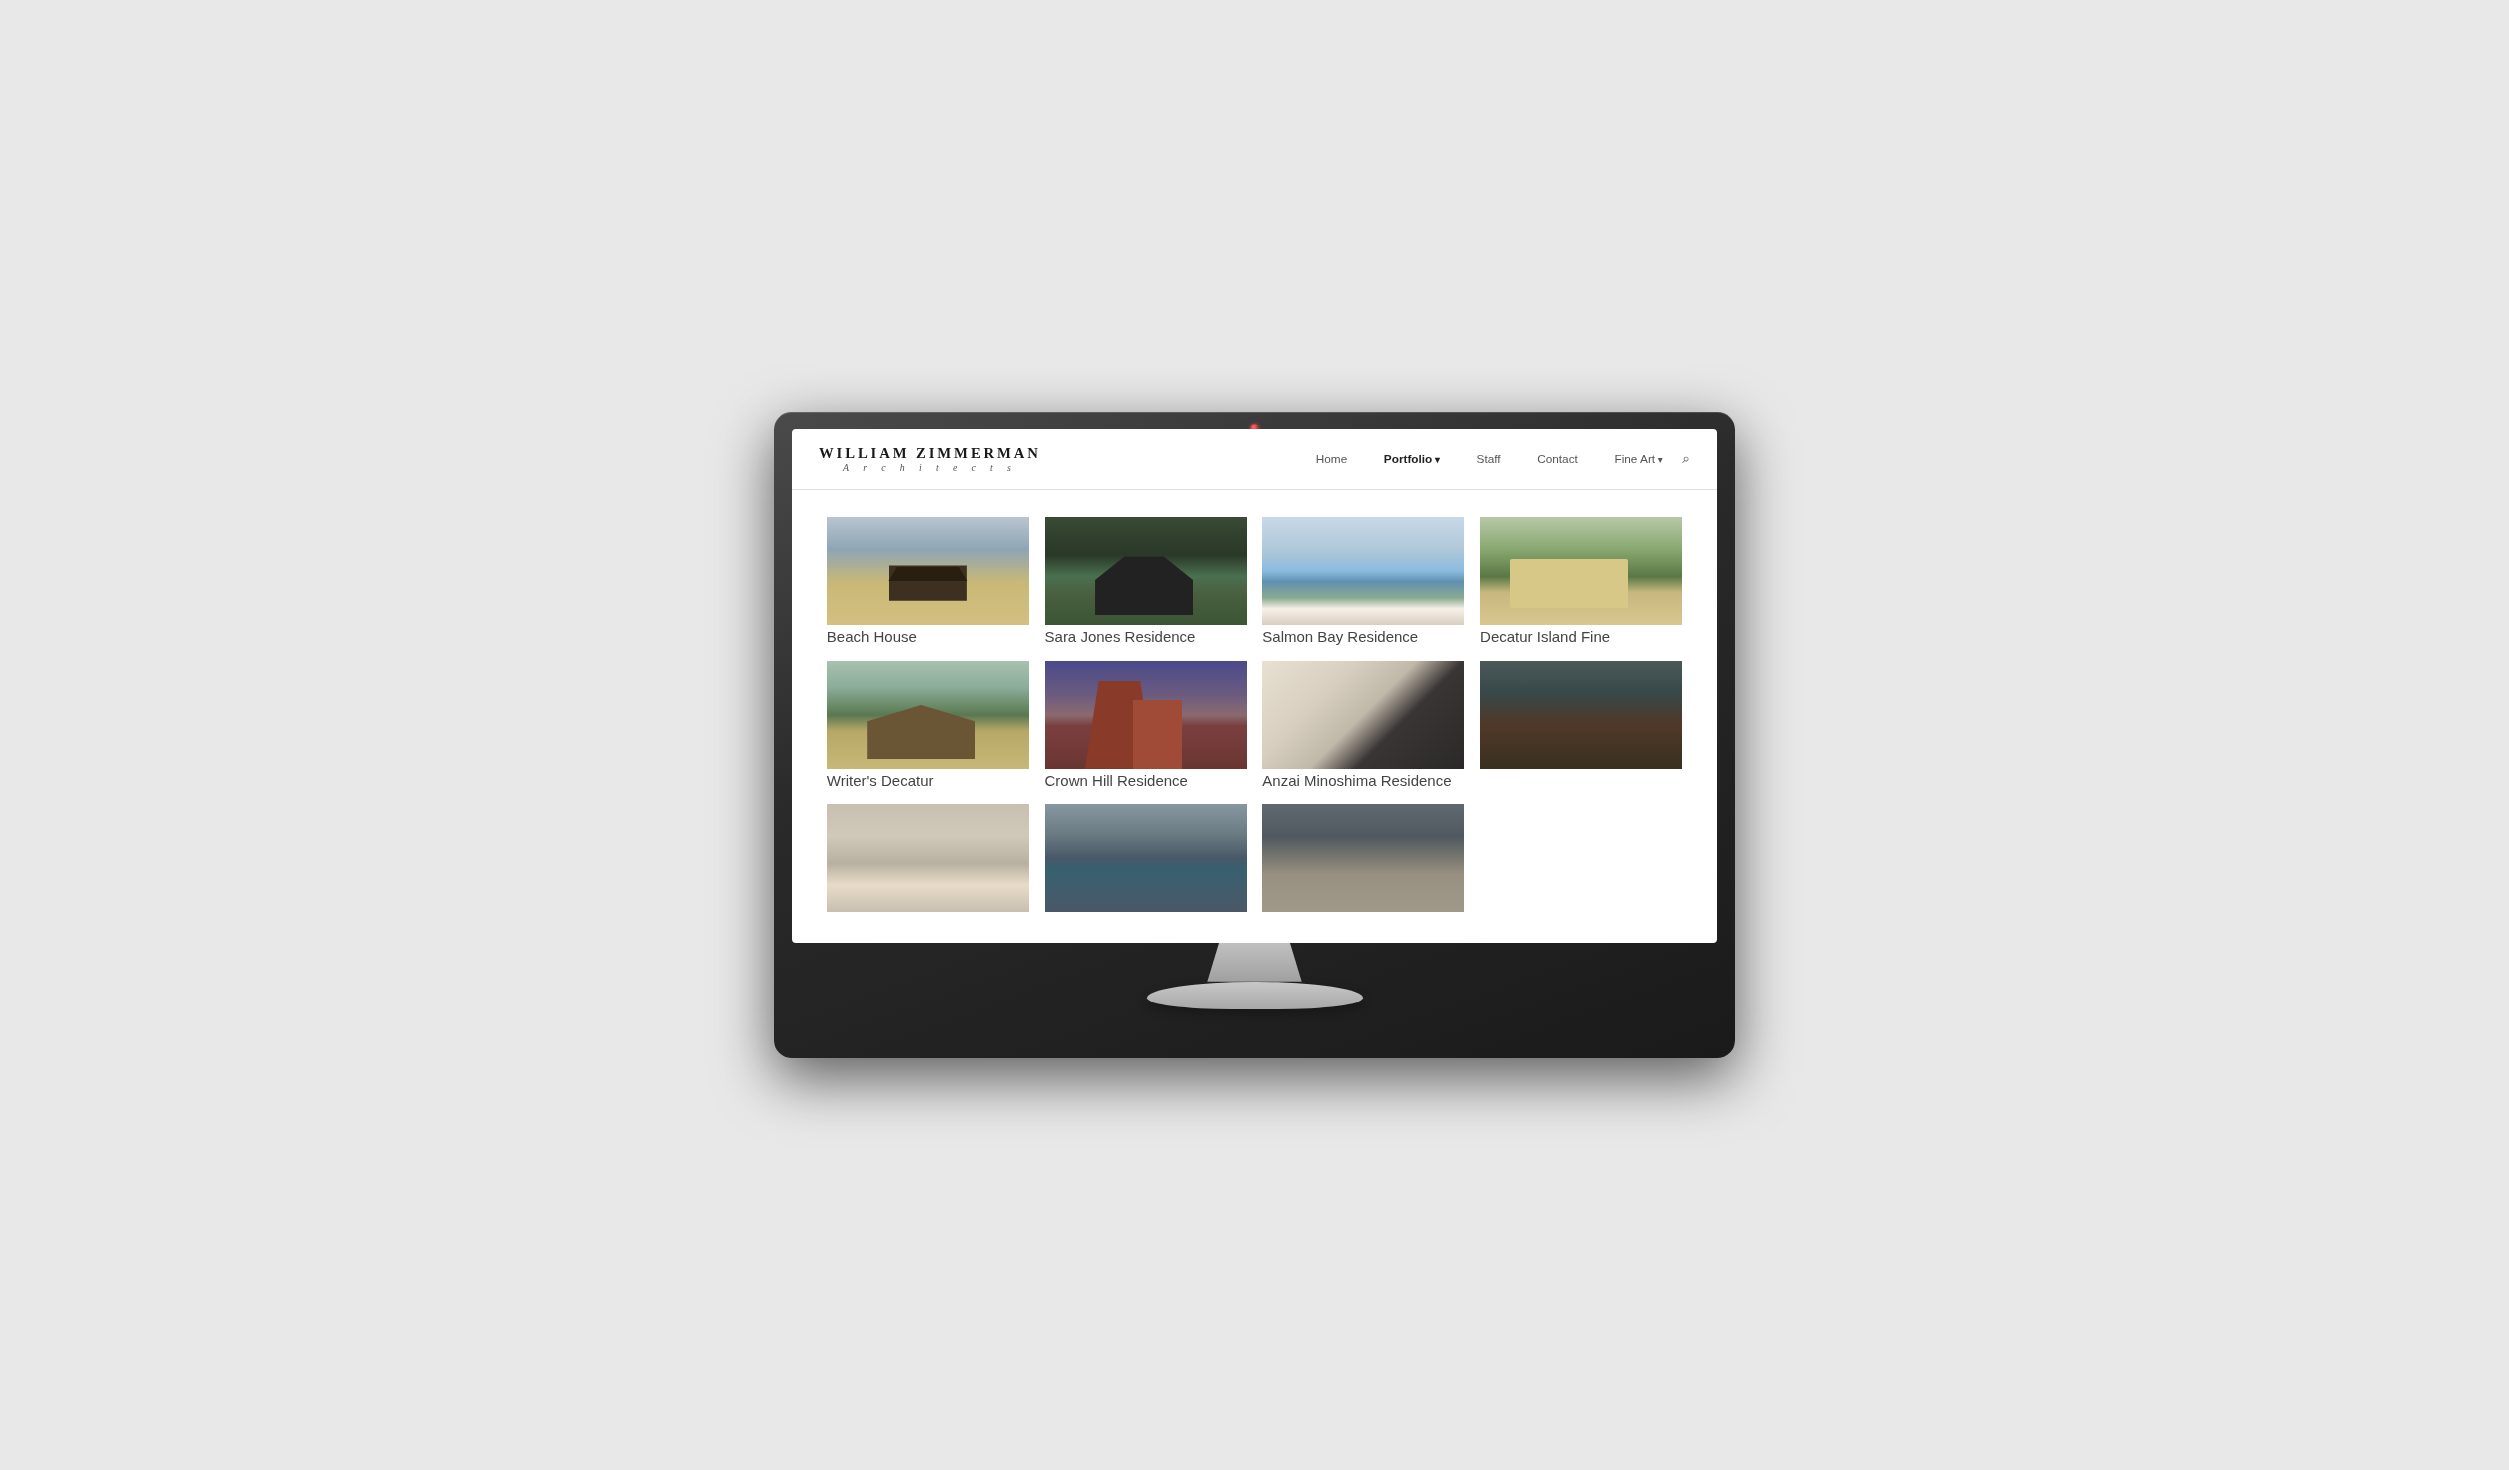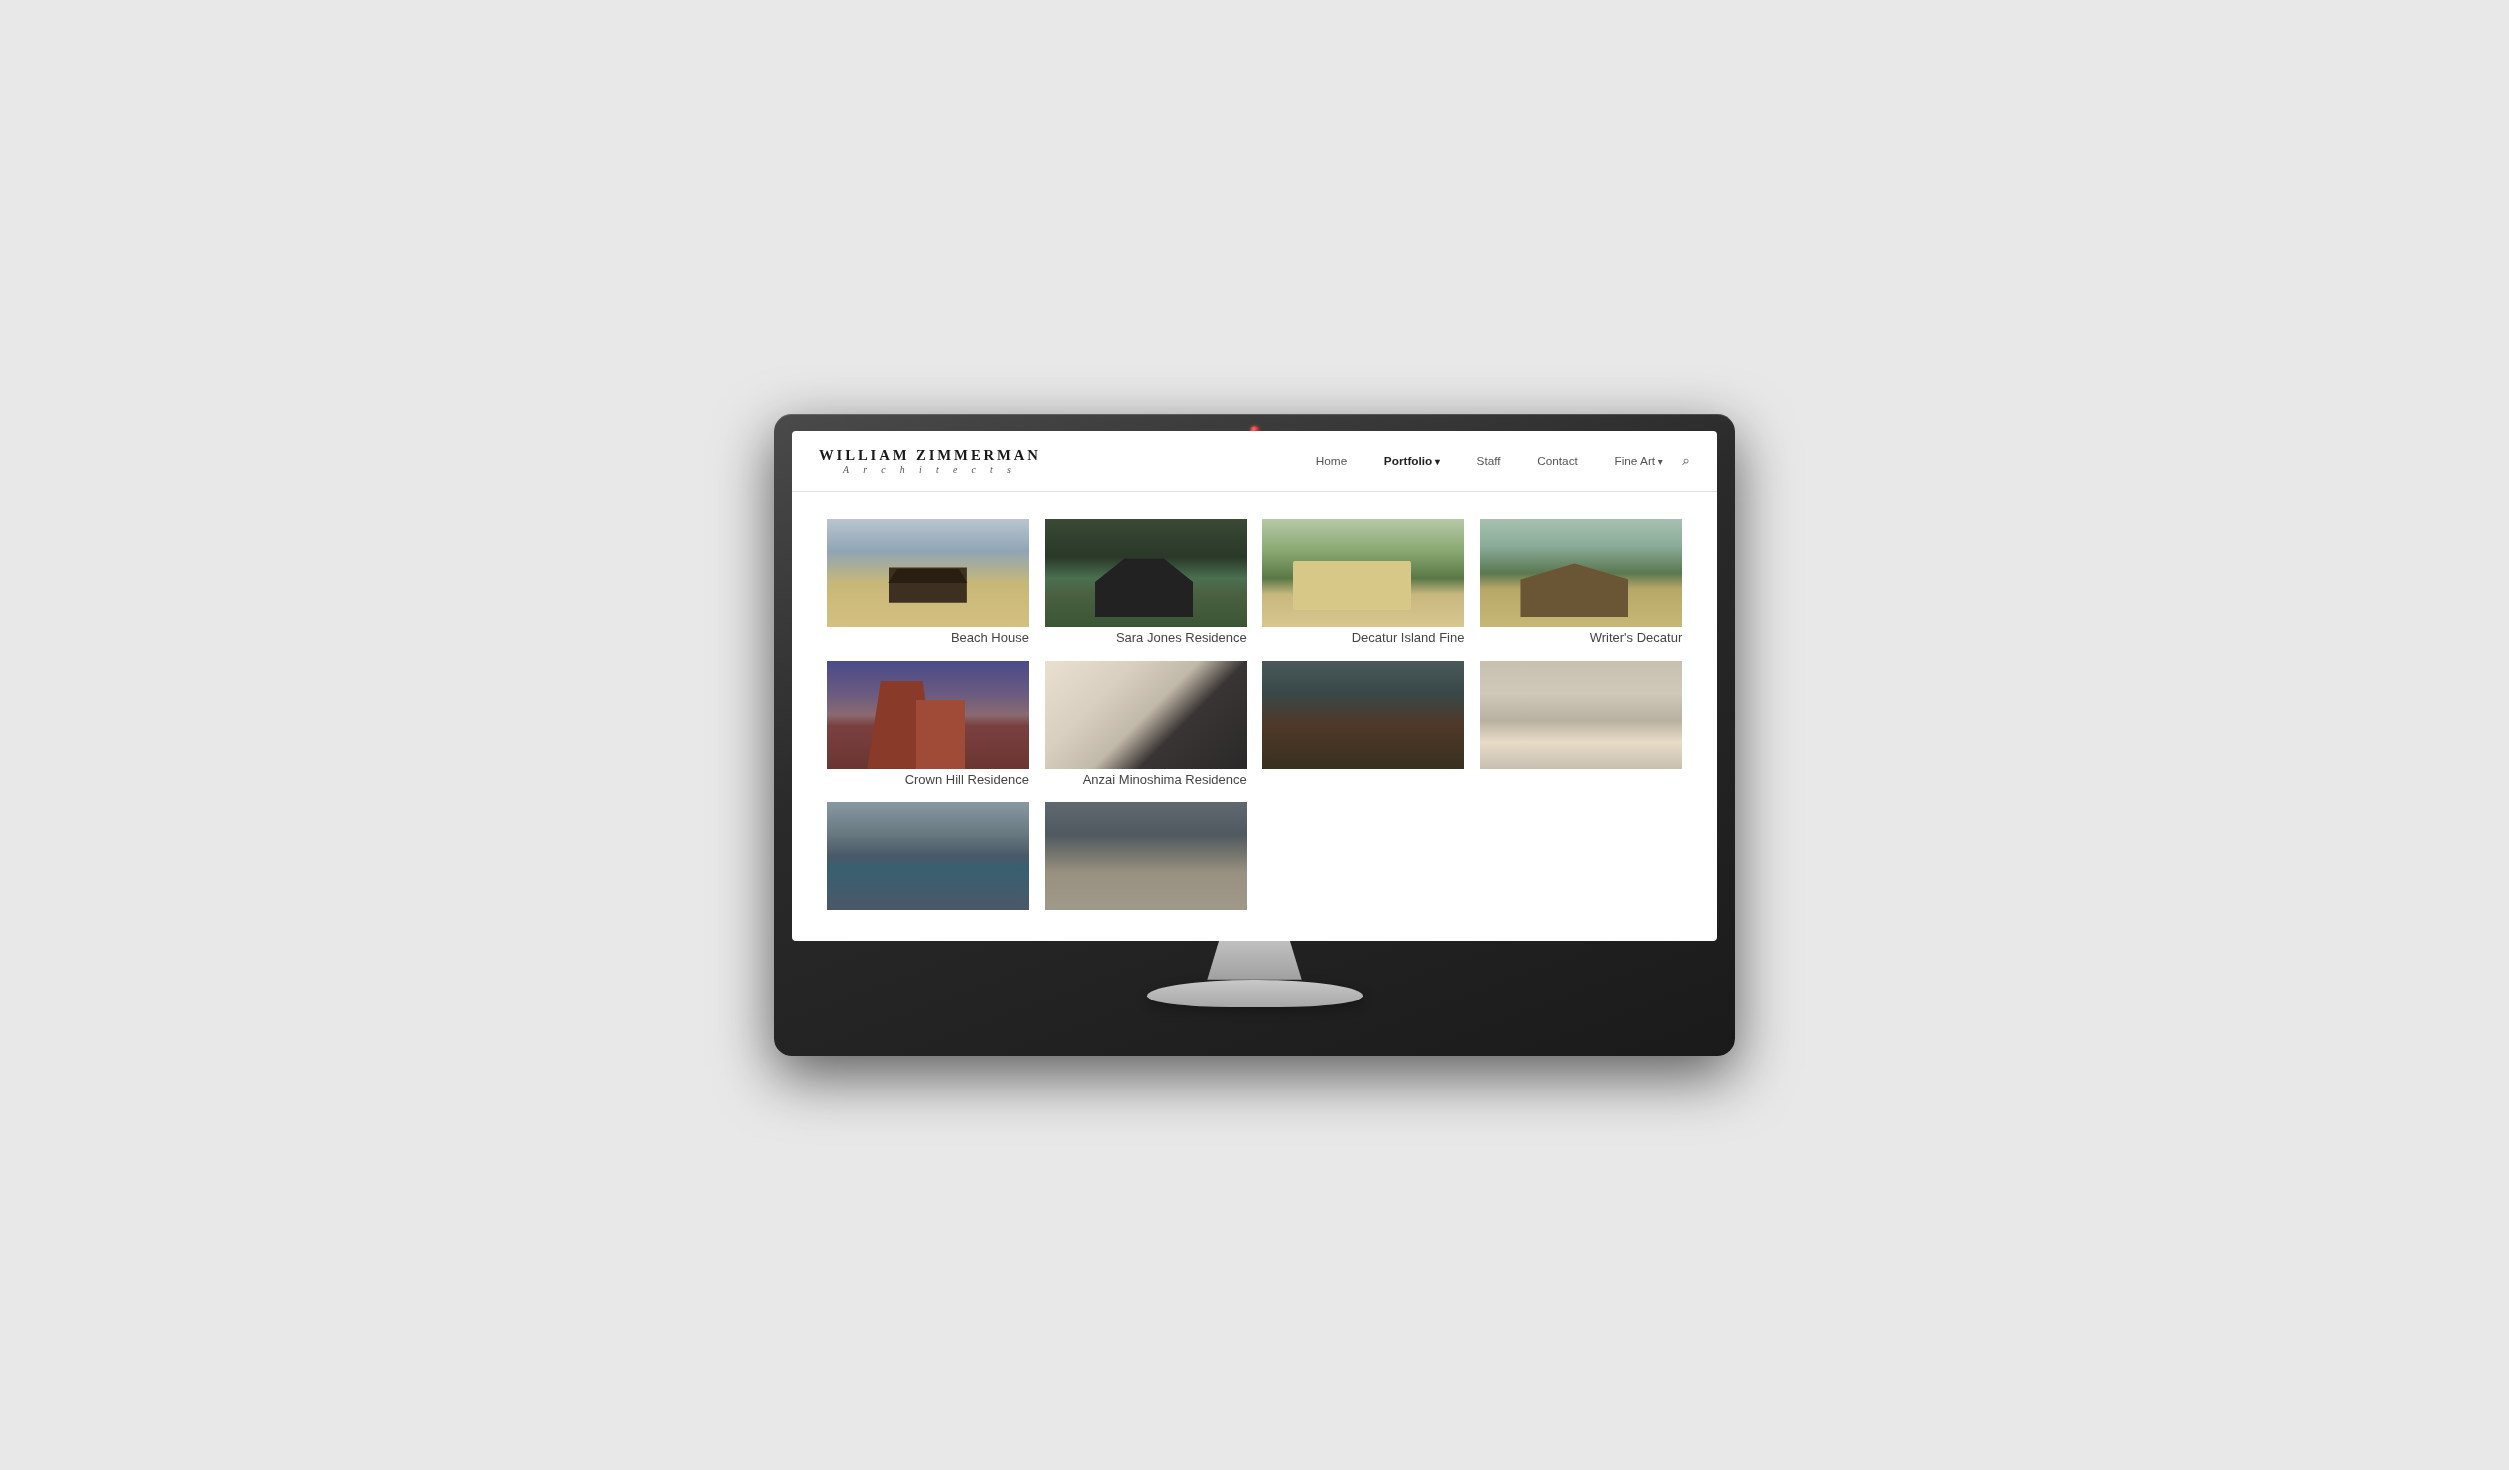--- a/index.html
+++ b/index.html
@@ -145,22 +145,22 @@
       gap: 0;
       padding: 19.6px 27.4px;
     }
 
     .portfolio-item {
       padding: 7.8px;
       cursor: pointer;
     }
 
     .portfolio-label {
-      text-align: right;
-      font-size: 13px;
+      text-align: left;
+      font-size: 15px;
       color: #444;
       margin-top: 3px;
       font-family: Arial, sans-serif;
     }
 
     
     .img-placeholder {
       width: 100%;
       height: 108px;
       display: block;
@@ -342,20 +342,24 @@
             <div class="img-placeholder beach-house"></div>
             <div class="portfolio-label">Beach House</div>
           </div>
 
 
           <div class="portfolio-item">
             <div class="img-placeholder sara-jones"></div>
             <div class="portfolio-label">Sara Jones Residence</div>
           </div>
 
+          <div class="portfolio-item">
+            <div class="img-placeholder salmon-bay"></div>
+            <div class="portfolio-label">Salmon Bay Residence</div>
+          </div>
 
           <div class="portfolio-item">
             <div class="img-placeholder decatur-island"></div>
             <div class="portfolio-label">Decatur Island Fine</div>
           </div>
 
           <div class="portfolio-item">
             <div class="img-placeholder writers-retreat"></div>
             <div class="portfolio-label">Writer's Decatur</div>
           </div>

